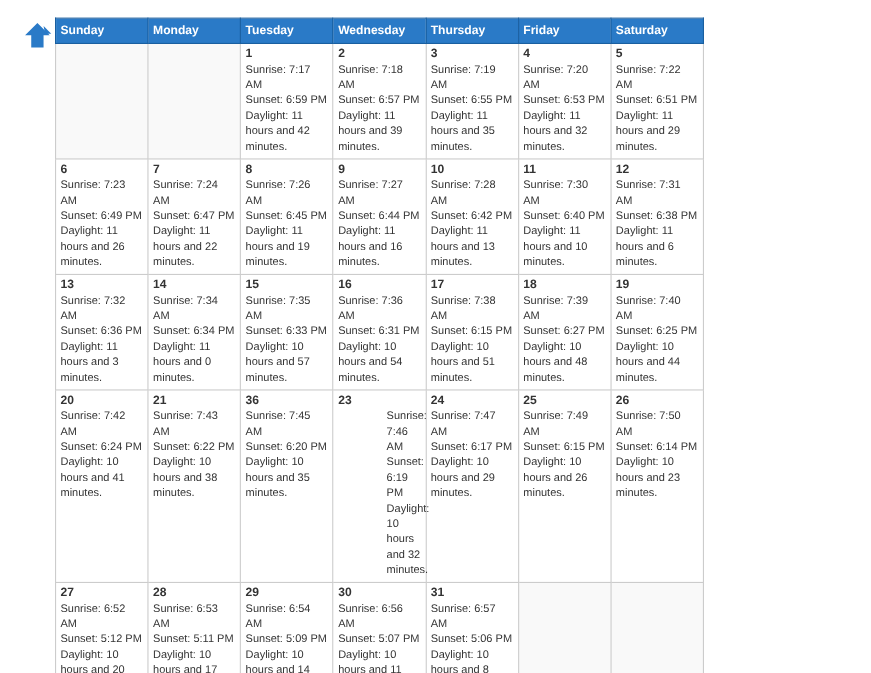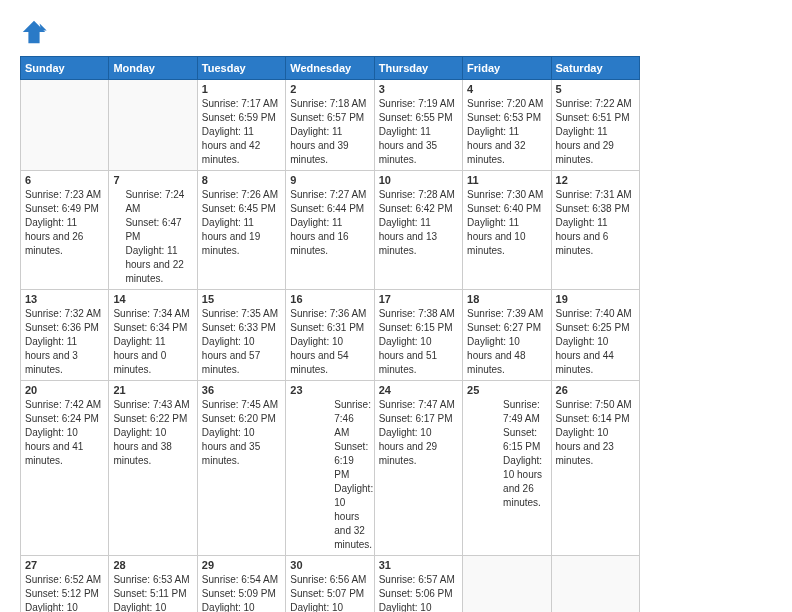--- a/index.html
+++ b/index.html
@@ -8,21 +8,20 @@
       background: #fff;
       width: 792px;
       height: 612px;
       overflow: hidden;
     }
     .page {
       width: 660px;
       height: 612px;
       padding: 16px 20px;
       display: flex;
-      flex-direction: column;
     }
     .header {
       display: flex;
       justify-content: space-between;
       align-items: flex-start;
       margin-bottom: 10px;
     }
     .logo {
       display: flex;
       align-items: flex-start;
@@ -167,21 +166,21 @@
         </tr>
         <tr>
           <td>
             <div class="day-number">6</div>
             <div class="cell-text" style="white-space: pre-line;">Sunrise: 7:23 AM
 Sunset: 6:49 PM
 Daylight: 11 hours and 26 minutes.</div>
           </td>
           <td>
             <div class="day-number">7</div>
-            <div class="cell-text" style="white-space: pre-line; margin-left: 12px;">Sunrise: 7:24 AM
+            <div class="cell-text" style="white-space: pre-line;">Sunrise: 7:24 AM
 Sunset: 6:47 PM
 Daylight: 11 hours and 22 minutes.</div>
           </td>
           <td>
             <div class="day-number">8</div>
             <div class="cell-text" style="white-space: pre-line;">Sunrise: 7:26 AM
 Sunset: 6:45 PM
 Daylight: 11 hours and 19 minutes.</div>
           </td>
           <td>
@@ -279,21 +278,21 @@
 Daylight: 10 hours and 32 minutes.</div>
           </td>
           <td>
             <div class="day-number">24</div>
             <div class="cell-text" style="white-space: pre-line;">Sunrise: 7:47 AM
 Sunset: 6:17 PM
 Daylight: 10 hours and 29 minutes.</div>
           </td>
           <td>
             <div class="day-number">25</div>
-            <div class="cell-text" style="white-space: pre-line; margin-left: 36px;">Sunrise: 7:49 AM
+            <div class="cell-text" style="white-space: pre-line;">Sunrise: 7:49 AM
 Sunset: 6:15 PM
 Daylight: 10 hours and 26 minutes.</div>
           </td>
           <td>
             <div class="day-number">26</div>
             <div class="cell-text" style="white-space: pre-line;">Sunrise: 7:50 AM
 Sunset: 6:14 PM
 Daylight: 10 hours and 23 minutes.</div>
           </td>
         </tr>

